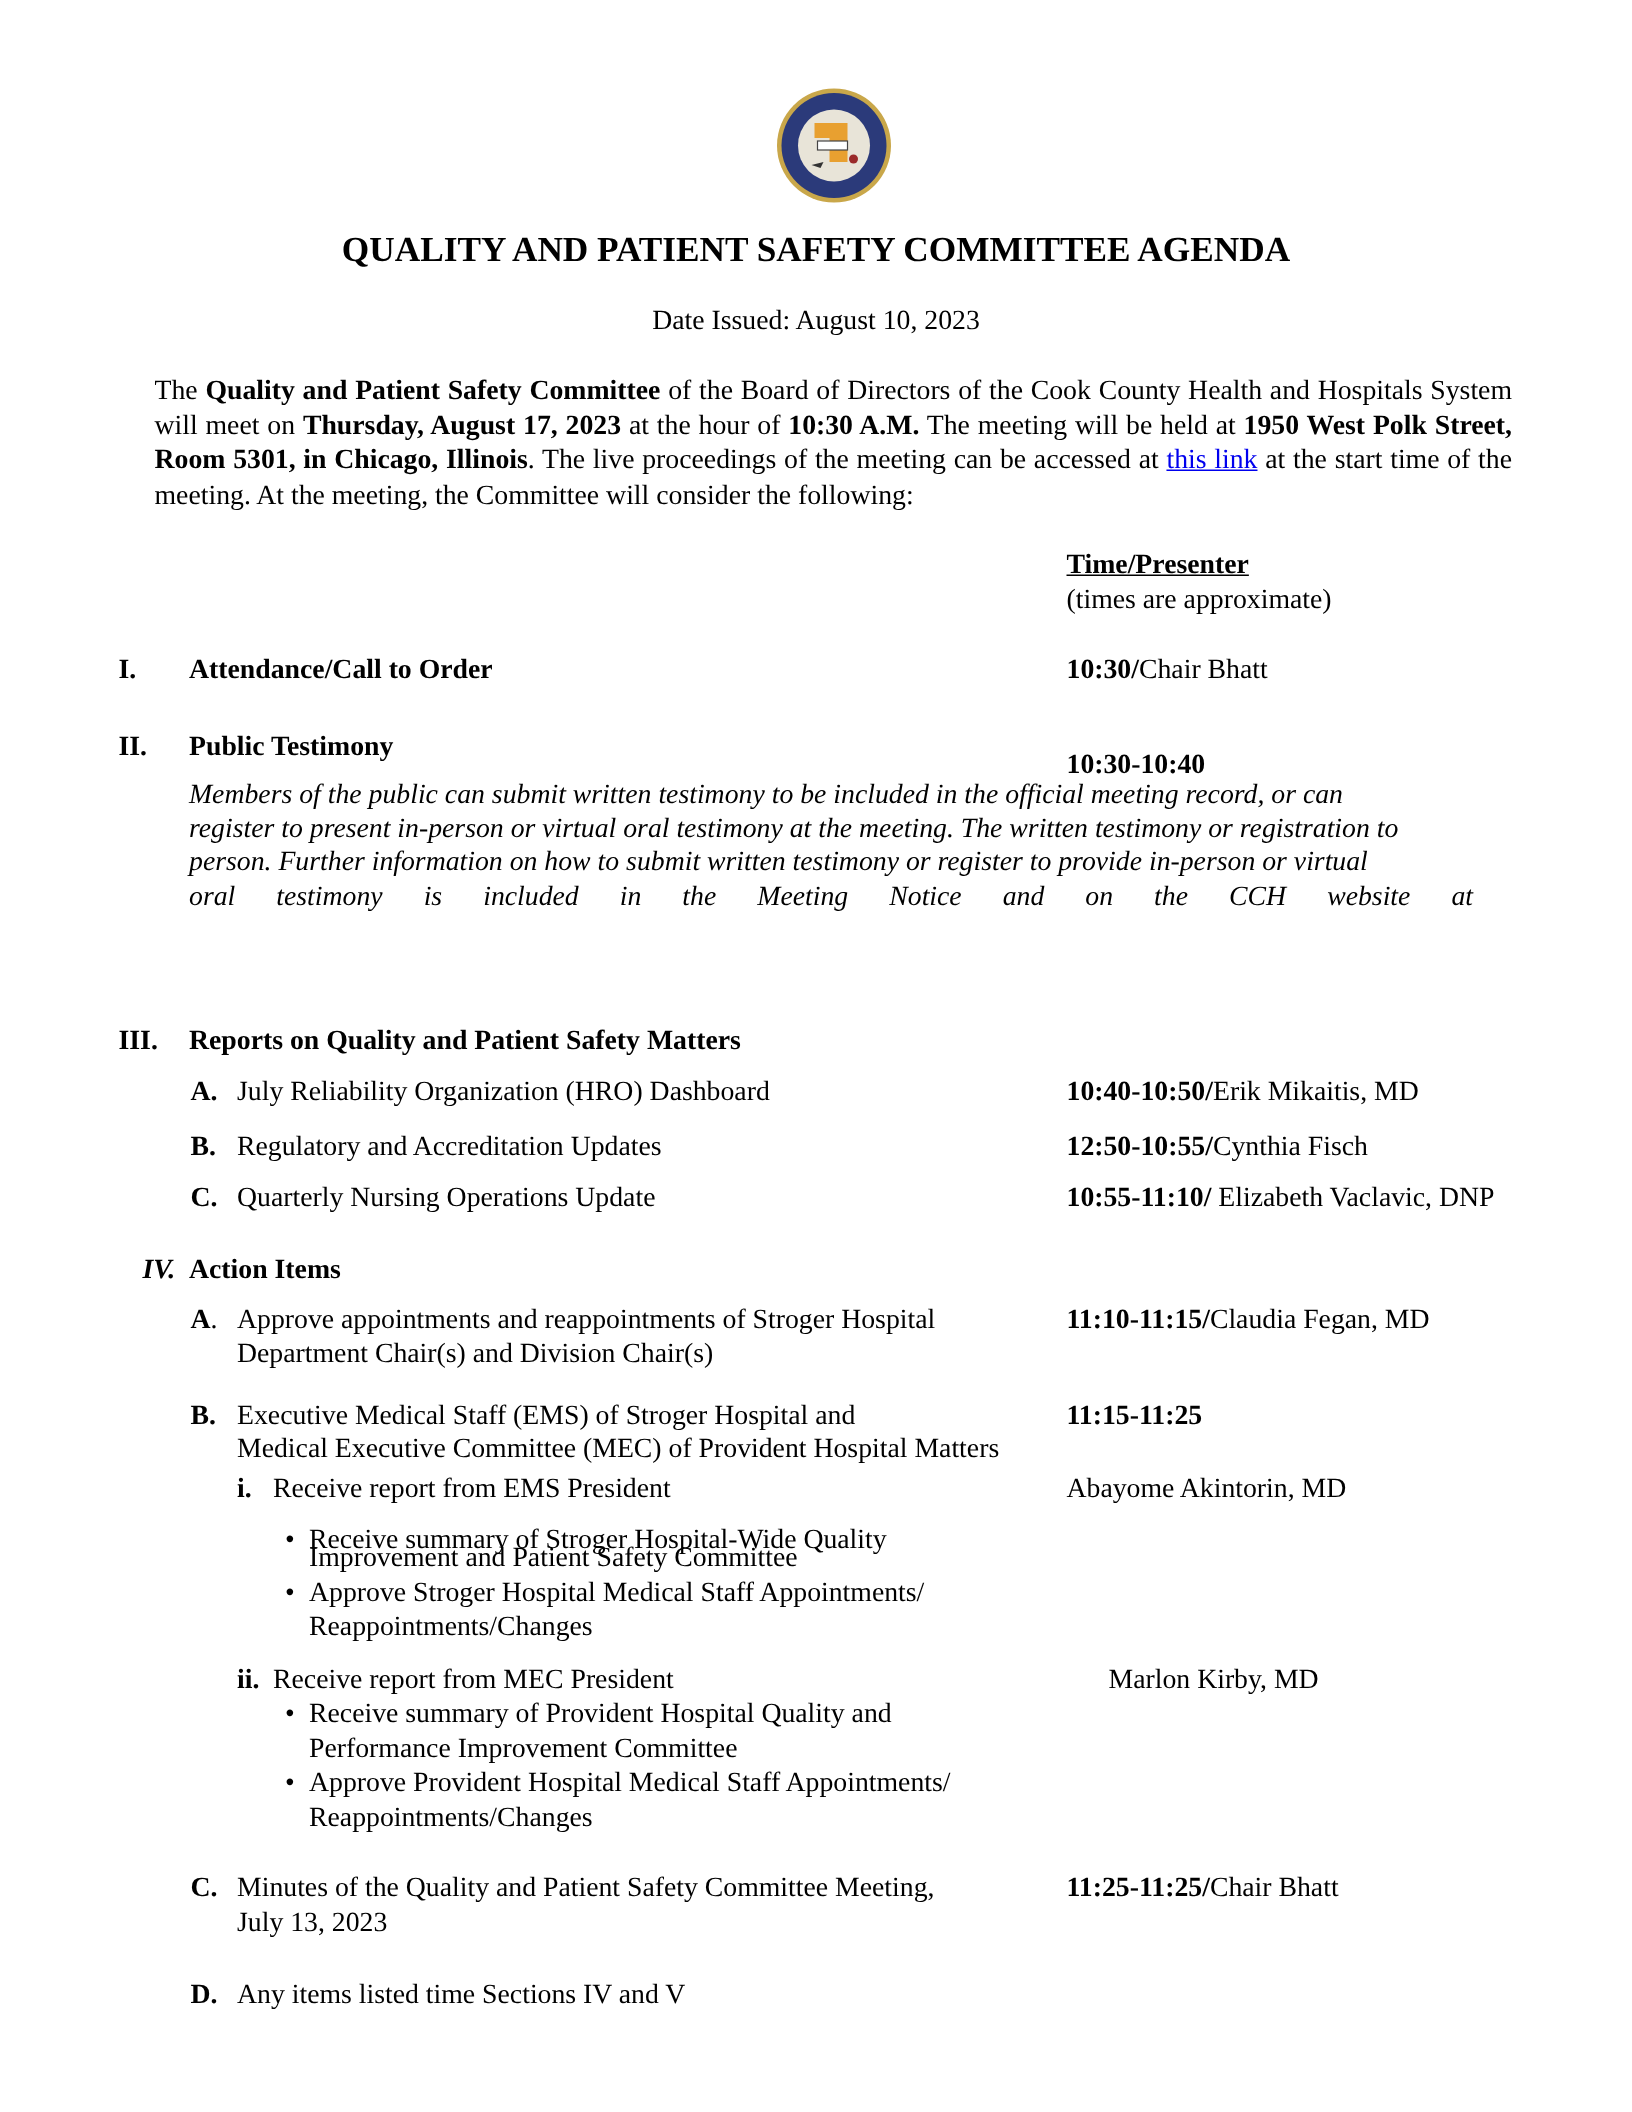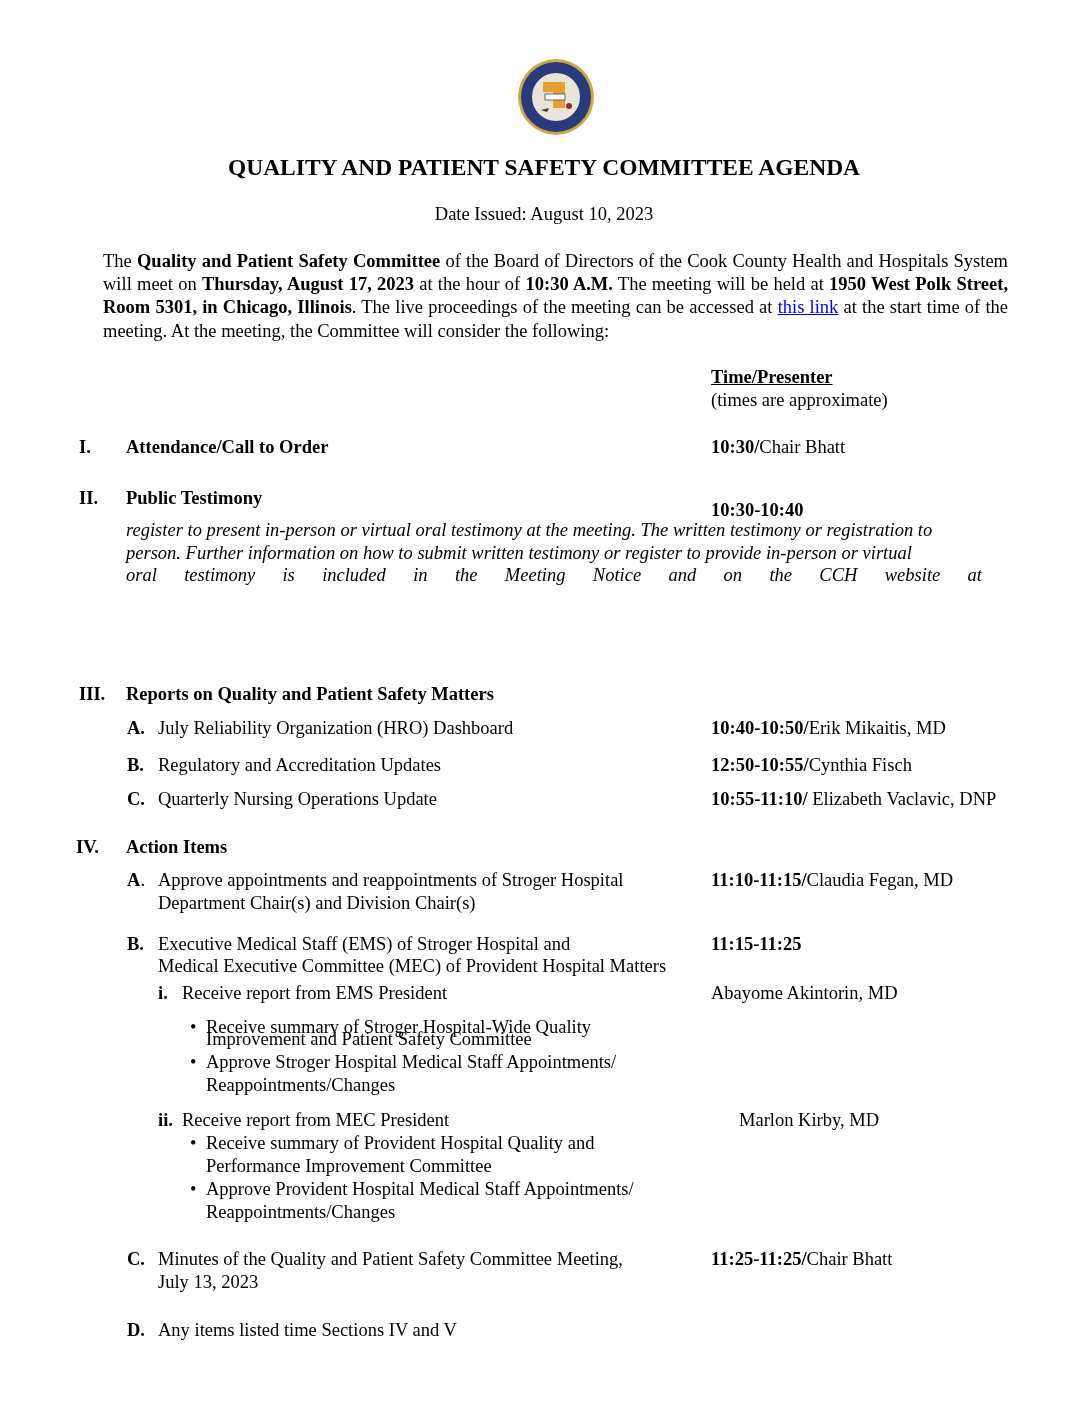--- a/index.html
+++ b/index.html
@@ -46,20 +46,23 @@
 
 <div class="abs b" style="left:79px; top:436px;">I.</div>
 <div class="abs b" style="left:126px; top:436px;">Attendance/Call to Order</div>
 <div class="abs" style="left:711px; top:436px;"><b>10:30/</b><span>Chair Bhatt</span></div>
 
 <div class="abs b" style="left:79px; top:487px;">II.</div>
 <div class="abs b" style="left:126px; top:487px;">Public Testimony</div>
 <div class="abs b" style="left:711px; top:487px;margin-top:12px;">10:30-10:40</div>
 
 <div class="testimony">
+  <span class="ln jl">
+      <span id="tl0">Members of the public can submit written testimony to be included in the official meeting record, or can</span>
+    </span>
   <span class="ln"><span>register to present in-person or virtual oral testimony at the meeting.  The written testimony or registration to</span></span>
   <span class="ln"><span>person.  Further information on how to submit written testimony or register to provide in-person or virtual</span></span>
   <span class="ln jl" id="justified-line">
       <span>oral</span>
       <span>testimony</span>
       <span>is</span>
       <span>included</span>
       <span>in</span>
       <span>the</span>
       <span>Meeting</span>
@@ -81,21 +84,21 @@
 <div class="abs" style="left:711px; top:717px;"><b>10:40-10:50/</b><span>Erik Mikaitis, MD</span></div>
 
 <div class="abs b" style="left:127px; top:754px;">B.</div>
 <div class="abs" style="left:158px; top:754px;">Regulatory and Accreditation Updates</div>
 <div class="abs" style="left:711px; top:754px;"><b>12:50-10:55/</b><span>Cynthia Fisch</span></div>
 
 <div class="abs b" style="left:127px; top:788px;">C.</div>
 <div class="abs" style="left:158px; top:788px;">Quarterly Nursing Operations Update</div>
 <div class="abs" style="left:711px; top:788px;"><b>10:55-11:10/</b><span> Elizabeth Vaclavic, DNP</span></div>
 
-<div class="abs b" style="left:76px; top:836px;">IV.</div>
+<div class="abs b" style="left:95px; top:836px;font-style:italic;">IV.</div>
 <div class="abs b" style="left:126px; top:836px;">Action Items</div>
 
 <div class="abs" style="left:127px; top:869px;"><b>A</b><span>.</span></div>
 <div class="abs" style="left:158px; top:869px;">Approve appointments and reappointments of Stroger Hospital</div>
 <div class="abs" style="left:158px; top:892px;">Department Chair(s) and Division Chair(s)</div>
 <div class="abs" style="left:711px; top:869px;"><b>11:10-11:15/</b><span>Claudia Fegan, MD</span></div>
 
 <div class="abs b" style="left:127px; top:933px;">B.</div>
 <div class="abs" style="left:158px; top:933px;">Executive Medical Staff (EMS) of Stroger Hospital and</div>
 <div class="abs" style="left:158px; top:955px;">Medical Executive Committee (MEC) of Provident Hospital Matters</div>

